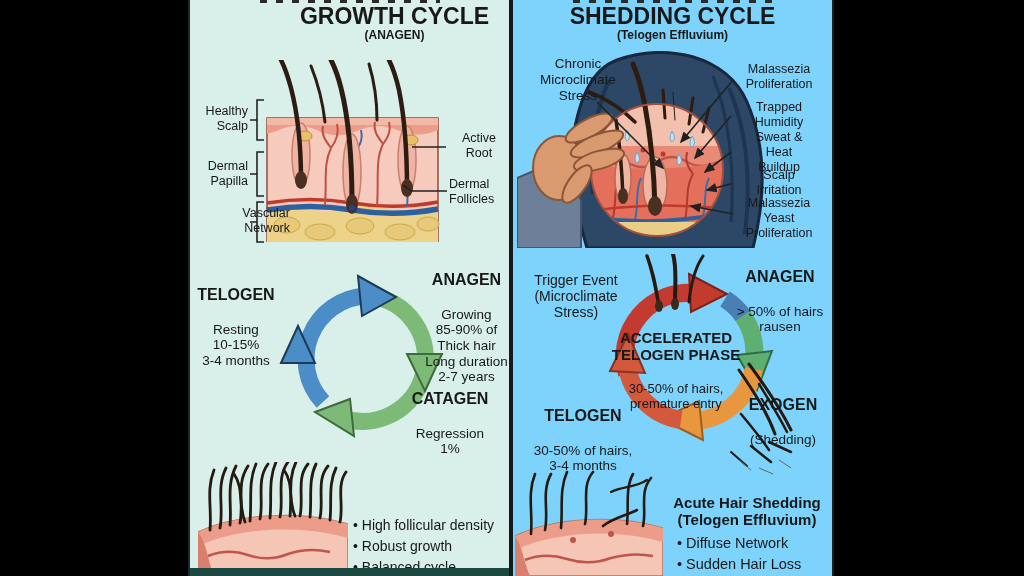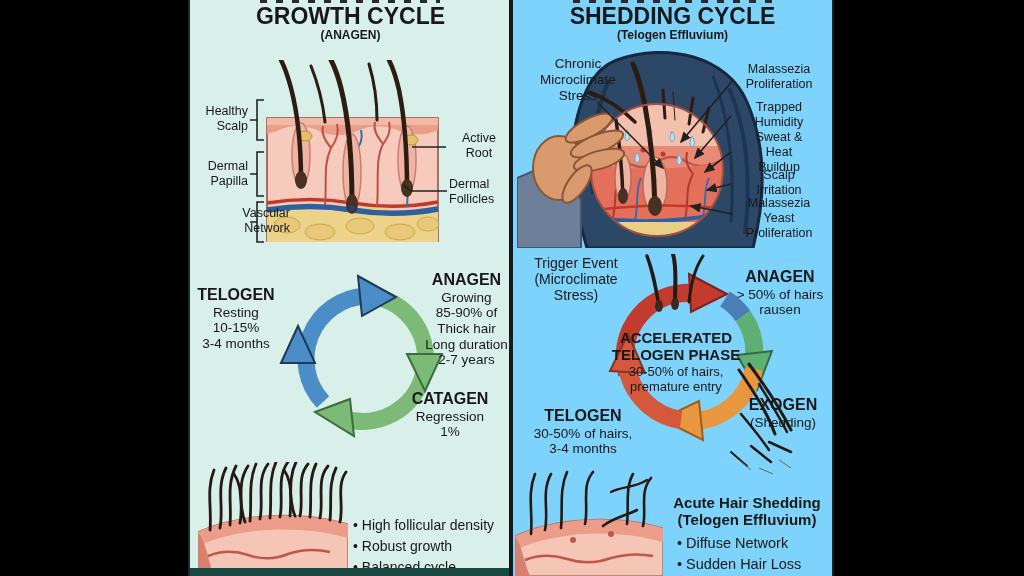--- a/index.html
+++ b/index.html
@@ -14,37 +14,37 @@
   .cutmarks{position:absolute;top:0;height:3px;
             background:repeating-linear-gradient(90deg,#2a2a2a 0 7px,transparent 7px 16px);}
   .title{width:100%;text-align:center;font-weight:bold;line-height:1.08;}
   .title .t1{font-size:23px;}
   .title .t2{font-size:12px;}
   .lbl{font-size:12.5px;line-height:1.18;}
   .lbl.r{text-align:right;}
   .lbl.c{text-align:center;}
   .cyc{text-align:center;line-height:1.16;}
   .cyc .ct{font-weight:bold;font-size:16px;}
-  .cyc .cd{font-size:13.5px;}
+  .cyc .cd{font-size:13.5px;margin-top:17px;}
   .cyc .ct2{font-weight:bold;font-size:15px;line-height:1.12;}
   .bullets{font-size:14px;line-height:1.5;}
   .outcome .oh{font-weight:bold;font-size:15px;line-height:1.15;text-align:center;}
   .outcome .ob{font-size:14.5px;line-height:1.45;padding-left:16px;margin-top:4px;}
   svg{display:block;}
   .overlay{position:absolute;left:0;top:0;pointer-events:none;}
 </style>
 </head>
 <body>
 
 <div id="stage">
 
   <div id="panel-left" class="panel">
     <div class="cutmarks" style="left:70px;width:180px;"></div>
 
-    <div class="abs title" style="top:4px;">
+    <div class="abs title" style="top:4px;padding-left:44px;">
       <div class="t1">GROWTH CYCLE</div>
       <div class="t2">(ANAGEN)</div>
     </div>
 
     <div class="abs" style="left:75px;top:60px;">
       <svg width="175" height="182" viewBox="0 0 175 182">
         <rect x="2" y="58" width="171" height="124" fill="#f6cbbd" stroke="#8f4a3a" stroke-width="1.5"></rect>
         <path d="M2,58 H173 V70 Q152,79 132,70 Q112,62 92,71 Q72,80 52,70 Q32,61 12,71 L2,74 Z" fill="#ec9d89"></path>
         <rect x="2" y="58" width="171" height="7" fill="#f3b9a6"></rect>
         <path d="M2,150 Q20,140 40,148 Q60,156 80,147 Q100,140 120,148 Q140,156 158,147 L173,150 V182 H2 Z" fill="#ecd389"></path>

